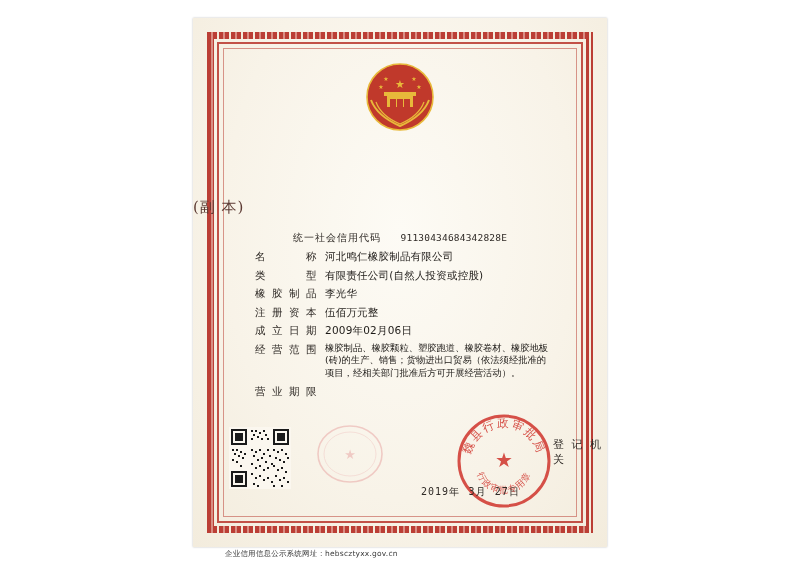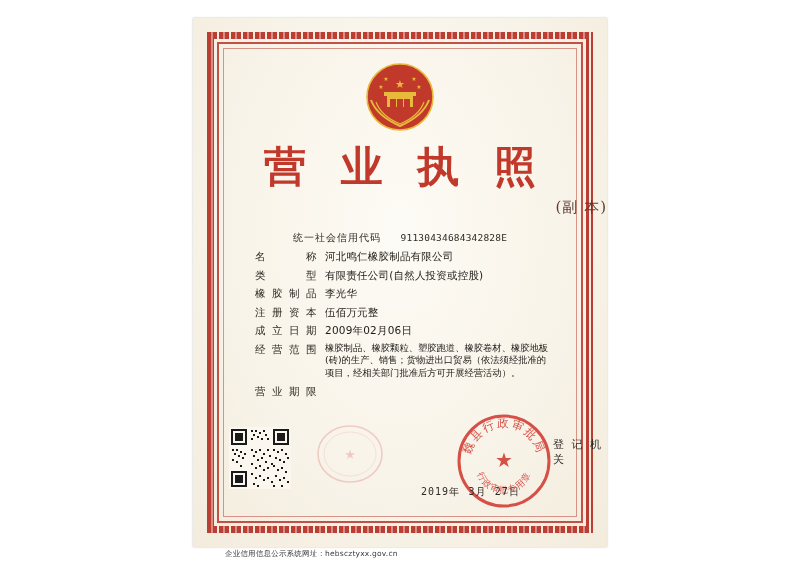--- a/index.html
+++ b/index.html
@@ -91,21 +91,21 @@
     letter-spacing: 10px;
     color: #c0392b;
     text-indent: 10px;
     line-height: 1.1;
   }
   .subtitle {
     position: absolute;
     left: 0;
     right: 0;
     top: 180px;
-    text-align: right;
+    text-align: left;
     font-family: "DejaVu Serif", "Liberation Serif", serif;
     font-size: 15px;
     color: #5c3a33;
     letter-spacing: 1px;
   }
   .credit-code-line {
     position: absolute;
     left: 0;
     right: 0;
     top: 213px;
@@ -252,21 +252,20 @@
         <rect x="38" y="43" width="6" height="8" fill="#c0392b"></rect>
 
         <text x="41" y="32" font-size="11" fill="#e8b93a" text-anchor="middle">★</text>
         <text x="27" y="25" font-size="6" fill="#e8b93a" text-anchor="middle">★</text>
         <text x="55" y="25" font-size="6" fill="#e8b93a" text-anchor="middle">★</text>
         <text x="22" y="33" font-size="6" fill="#e8b93a" text-anchor="middle">★</text>
         <text x="60" y="33" font-size="6" fill="#e8b93a" text-anchor="middle">★</text>
       </svg>
     </div>
 
-    <div class="title">营 业 执 照</div>
     <div class="subtitle">(副 本)</div>
 
     <div class="credit-code-line">
       <span class="label">统一社会信用代码</span>
       <span class="value">91130434684342828E</span>
     </div>
 
     <div class="fields">
       <div class="field-row">
         <div class="field-label">名 称</div>

